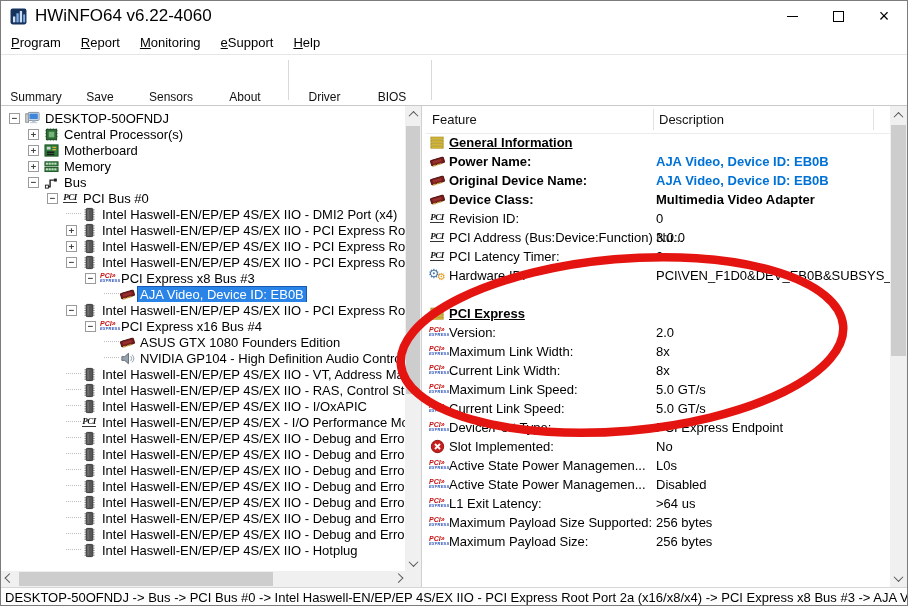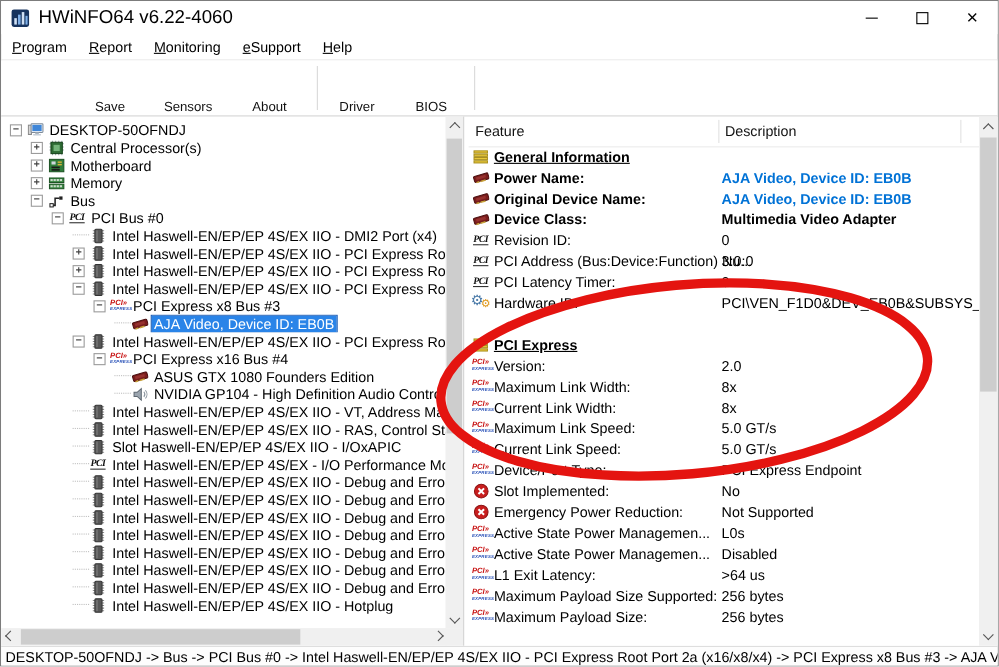--- a/index.html
+++ b/index.html
@@ -108,20 +108,21 @@
 
   <div class="menubar">
     <div class="menu-item"><span class="mn">P</span><span>rogram</span></div>
     <div class="menu-item"><span class="mn">R</span><span>eport</span></div>
     <div class="menu-item"><span class="mn">M</span><span>onitoring</span></div>
     <div class="menu-item"><span class="mn">e</span><span>Support</span></div>
     <div class="menu-item"><span class="mn">H</span><span>elp</span></div>
   </div>
 
   <div class="toolbar">
+    <div class="tb-btn" style="left:6px;width:58px;"><span class="bicon"></span><span>Summary</span></div>
     <div class="tb-btn" style="left:66px;width:66px;"><span class="bicon"></span><span>Save Report</span></div>
     <div class="tb-btn" style="left:213px;width:62px;"><span class="bicon"></span><span>About</span></div>
     <div class="tb-btn" style="left:140px;width:60px;"><span class="bicon"></span><span>Sensors</span></div>
     <div class="tb-sep" style="left:287px;"></div>
     <div class="tb-btn" style="left:290px;width:67px;"><span class="bicon"></span><span>Driver Update</span></div>
     <div class="tb-btn" style="left:357px;width:68px;"><span class="bicon"></span><span>BIOS Update</span></div>
     <div class="tb-sep" style="left:430px;"></div>
   </div>
 
   <div class="main">
@@ -376,21 +377,21 @@
   <span class="stub"></span>
             <span class="icon">
               <svg viewBox="0 0 16 16">
                 <g stroke="#8a8a8a">
                   <path d="M4.5 3h-2M4.5 5.5h-2M4.5 8h-2M4.5 10.5h-2M4.5 13h-2M11.5 3h2M11.5 5.5h2M11.5 8h2M11.5 10.5h2M11.5 13h2"></path>
                 </g>
                 <rect x="4.5" y="1.5" width="7" height="13" rx="1" fill="#575757" stroke="#333"></rect>
                 <rect x="5.6" y="2.6" width="2" height="10.8" fill="#6e6e6e"></rect>
               </svg>
             </span>
-            <span class="tlabel">Slot Haswell-EN/EP/EP 4S/EX IIO - I/OxAPIC</span>
+            <span class="tlabel">Intel Haswell-EN/EP/EP 4S/EX IIO - I/OxAPIC</span>
           </div>
           <div class="tree-row">
     <span class="tindent" style="width: 63px;"></span>
   <span class="stub"></span>
             <span class="icon">
               <span class="pci">PCI</span>
             </span>
             <span class="tlabel">Intel Haswell-EN/EP/EP 4S/EX - I/O Performance Monit</span>
           </div>
           <div class="tree-row">
@@ -701,30 +702,20 @@
               <svg viewBox="0 0 16 16">
                 <circle cx="8" cy="8" r="6.6" fill="#c81e1e" stroke="#8e1414"></circle>
                 <path d="M5.3 5.3L10.7 10.7M10.7 5.3L5.3 10.7" stroke="#fff" stroke-width="2"></path>
               </svg>
             </span>
             <span class="fname">Slot Implemented:</span>
             <span class="fval">No</span>
           </div>
           <div class="frow">
             <span class="icon">
-              <svg viewBox="0 0 16 16">
-                <circle cx="8" cy="8" r="6.6" fill="#c81e1e" stroke="#8e1414"></circle>
-                <path d="M5.3 5.3L10.7 10.7M10.7 5.3L5.3 10.7" stroke="#fff" stroke-width="2"></path>
-              </svg>
-            </span>
-            <span class="fname">Emergency Power Reduction:</span>
-            <span class="fval">Not Supported</span>
-          </div>
-          <div class="frow">
-            <span class="icon">
               <span class="pcie">
                 <span class="t">PCI»</span>
                 <span class="b">EXPRESS</span>
               </span>
             </span>
             <span class="fname">Active State Power Managemen...</span>
             <span class="fval">L0s</span>
           </div>
           <div class="frow">
             <span class="icon">

